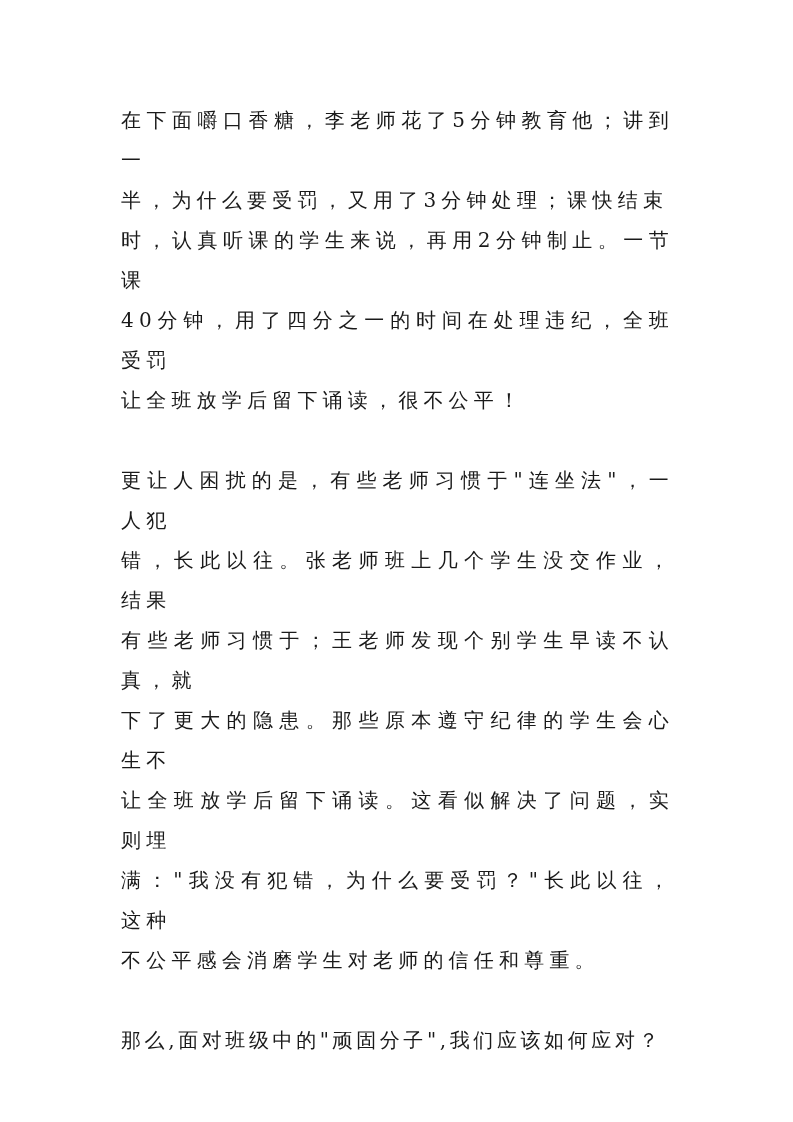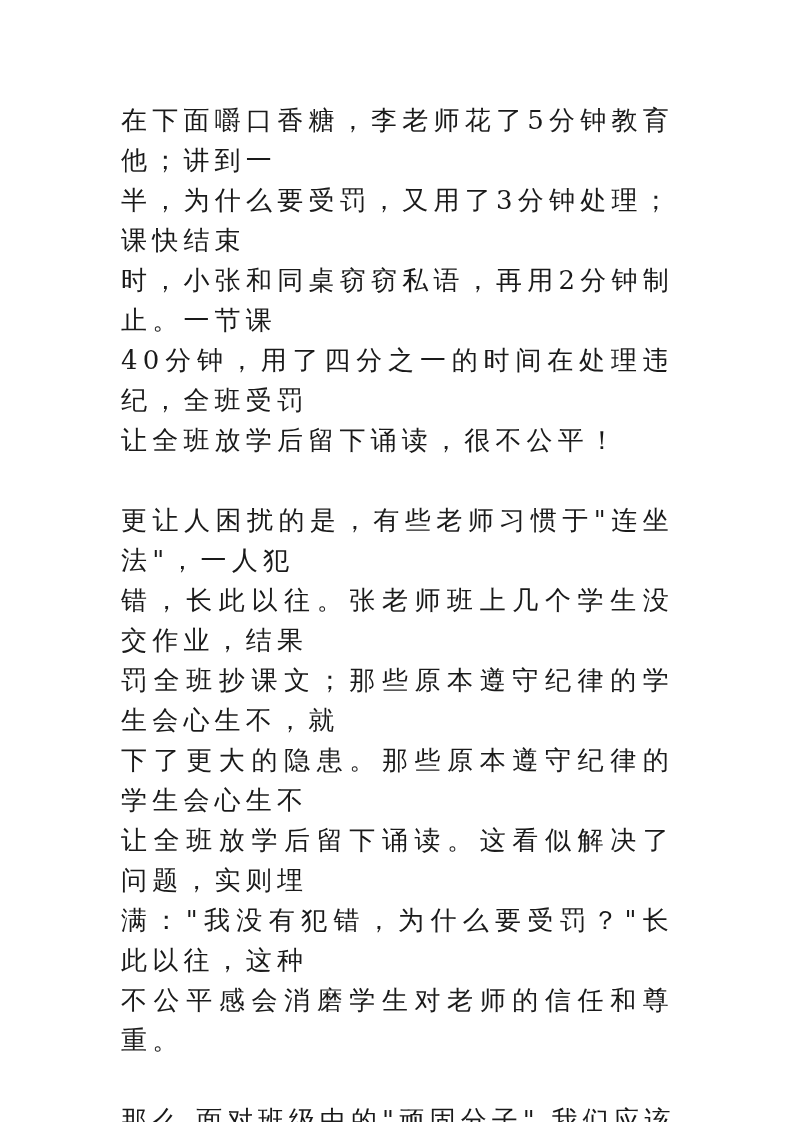--- a/index.html
+++ b/index.html
@@ -6,44 +6,44 @@
     body {
       width: 793px; height: 1122px; position: relative; overflow: hidden;
       font-family: "DejaVu Serif", "Liberation Serif", serif;
       color: #1a1a1a;
     }
     .page {
       position: absolute; left: 121px; top: 100px; width: 553px;
     }
     .para {
       margin: 0 0 40px 0;
-      font-size: 26px;
+      font-size: 20px;
       line-height: 40px;
       letter-spacing: 5.2px;
       text-align: justify;
       text-align-last: left;
       word-break: break-all;
     }
     .para.tight { letter-spacing: 3.6px; }
   </style>
 </head>
 <body>
 
 <div class="page">
   <div class="para">
     <div>在下面嚼口香糖，李老师花了5分钟教育他；讲到一</div>
     <div>半，为什么要受罚，又用了3分钟处理；课快结束</div>
-    <div>时，小张和同桌窃窃私语，再用2分钟制止。一节课</div>
+    <div>时，认真听课的学生来说，再用2分钟制止。一节课</div>
     <div>40分钟，用了四分之一的时间在处理违纪，全班受罚</div>
     <div>让全班放学后留下诵读，很不公平！</div>
   </div>
   <div class="para">
     <div>更让人困扰的是，有些老师习惯于"连坐法"，一人犯</div>
     <div>错，长此以往。张老师班上几个学生没交作业，结果</div>
-    <div>罚全班抄课文；那些原本遵守纪律的学生会心生不，就</div>
+    <div>有些老师习惯于；王老师发现个别学生早读不认真，就</div>
     <div>下了更大的隐患。那些原本遵守纪律的学生会心生不</div>
     <div>让全班放学后留下诵读。这看似解决了问题，实则埋</div>
     <div>满："我没有犯错，为什么要受罚？"长此以往，这种</div>
     <div>不公平感会消磨学生对老师的信任和尊重。</div>
   </div>
   <div class="para tight">
     <div>那么,面对班级中的"顽固分子",我们应该如何应对？</div>
   </div>
 
 </div>

